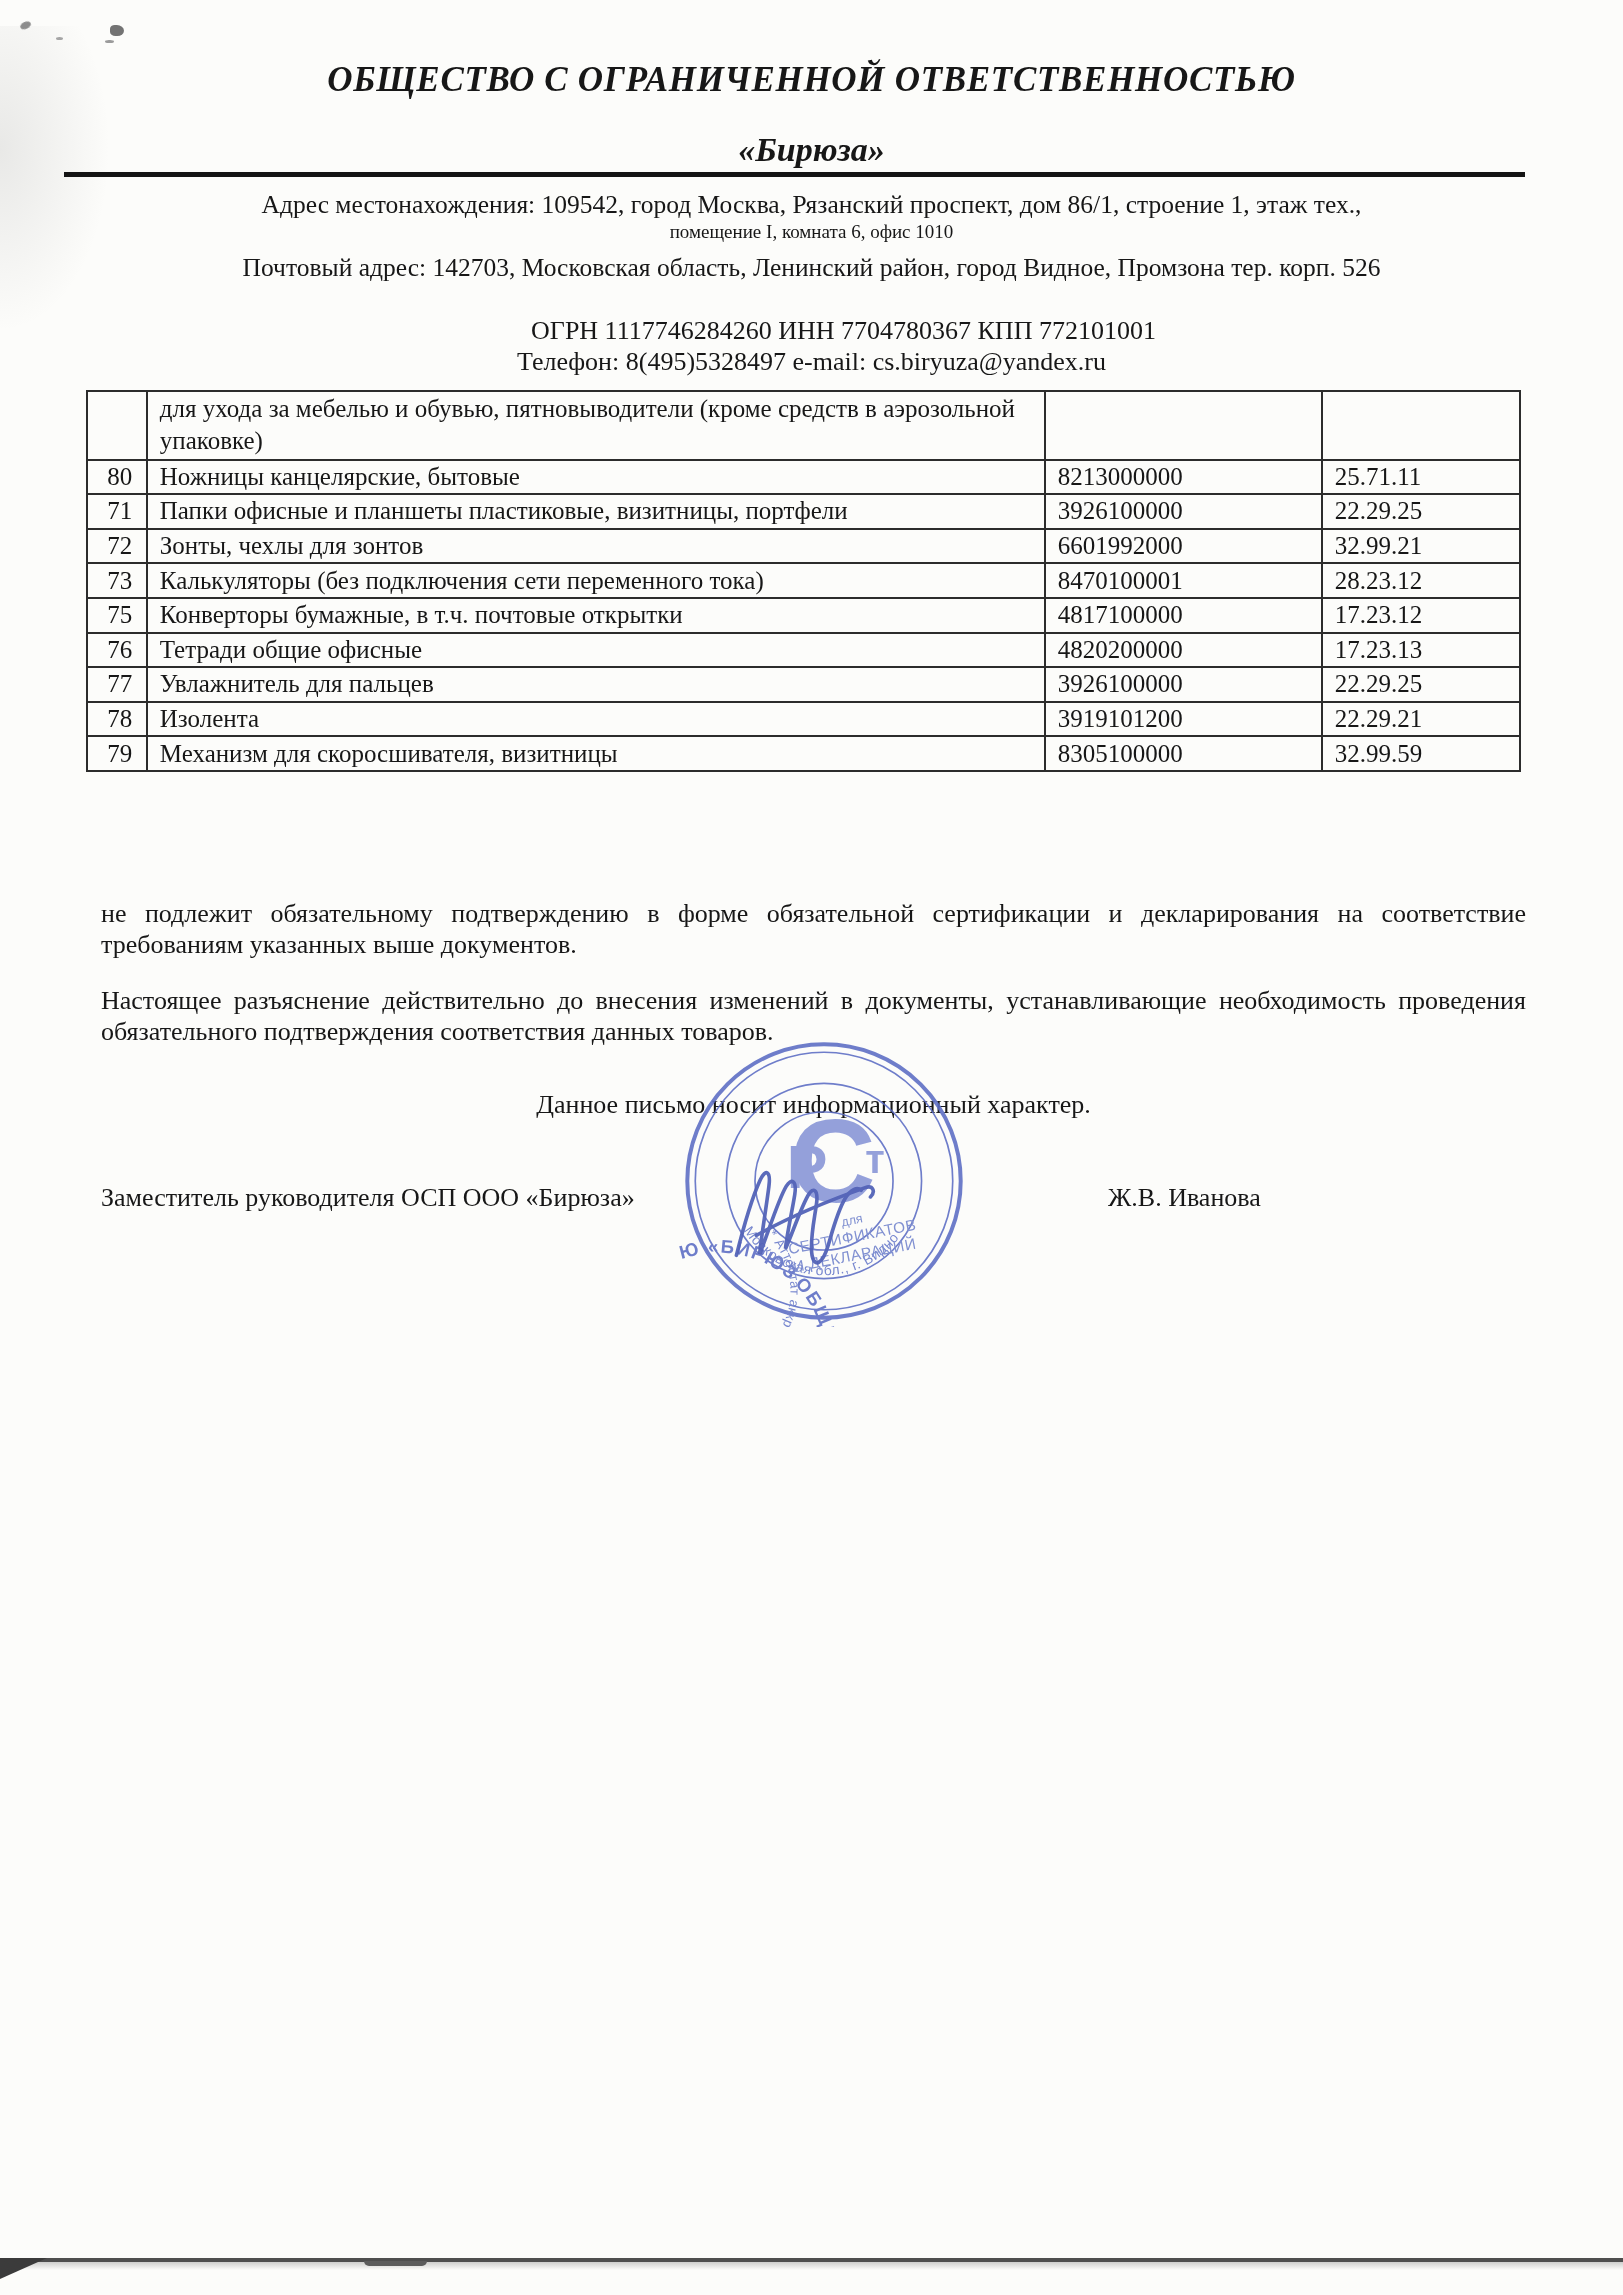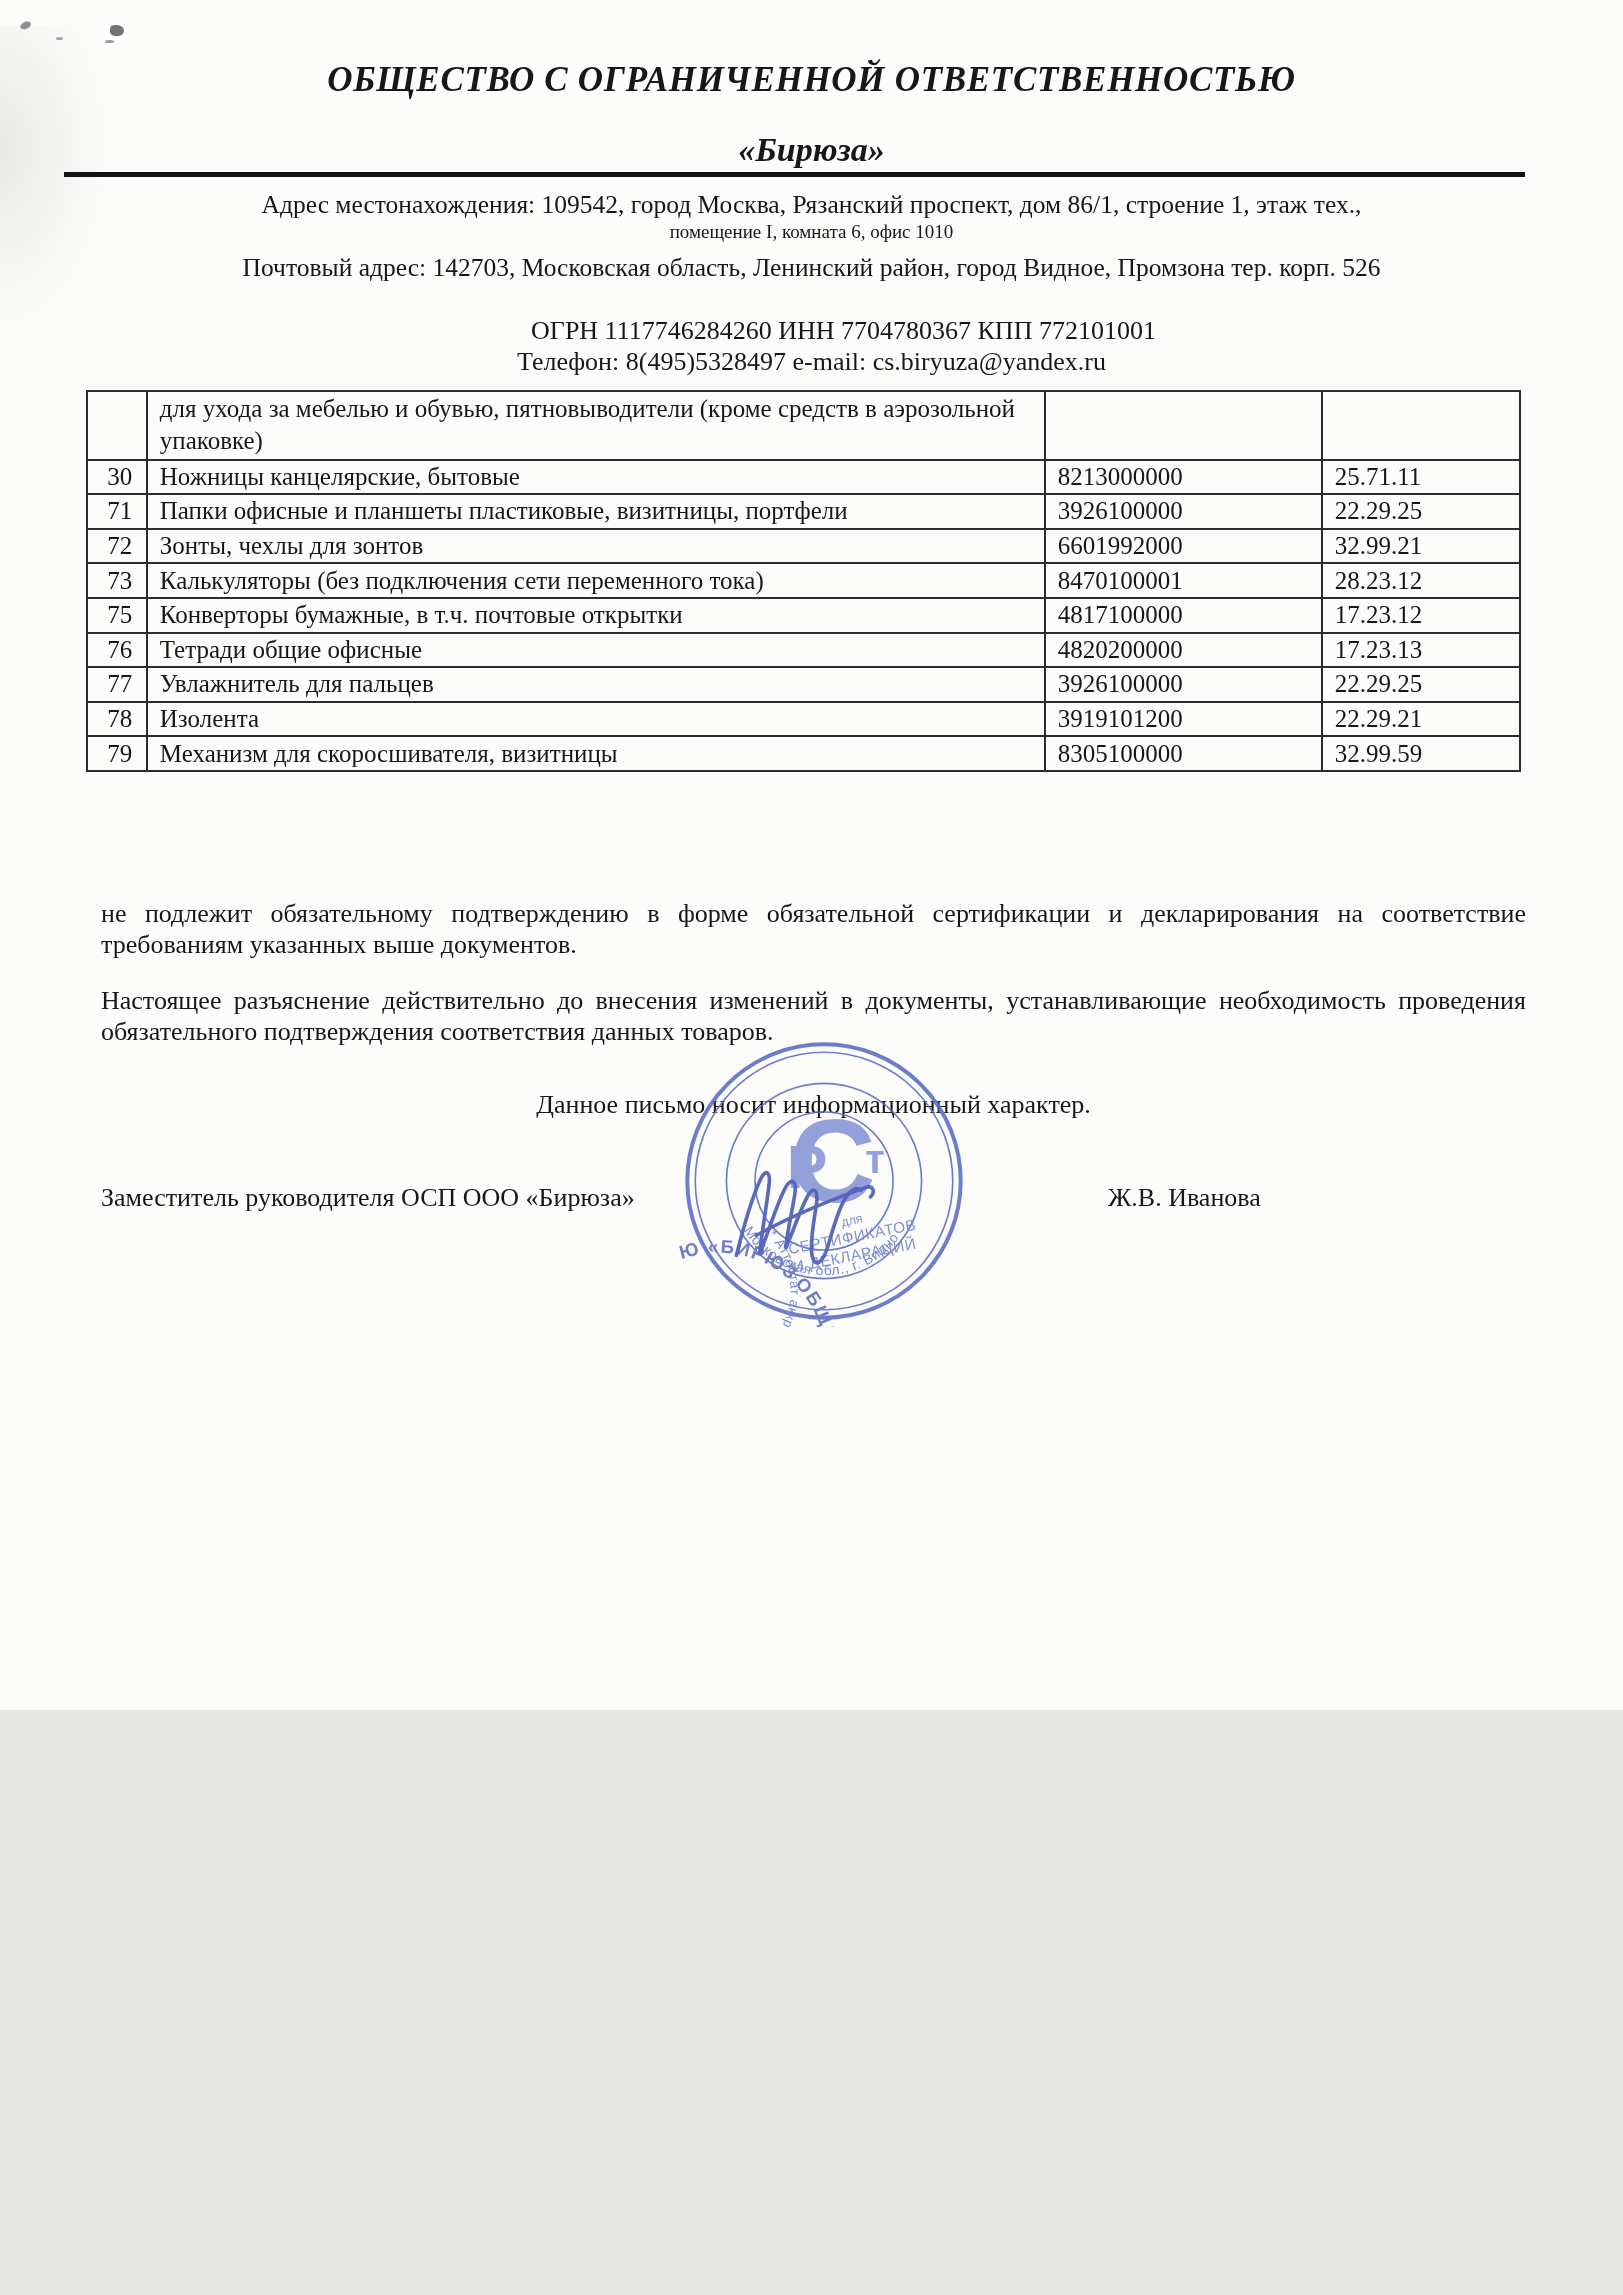--- a/index.html
+++ b/index.html
@@ -1,17 +1,17 @@
 <!DOCTYPE html>
 <html lang="ru" style="font-size:10.5px"><head>
 <meta charset="utf-8">
 <style>
   html,body{margin:0;padding:0;background:#e8e8e6;}
   .page{
-    position:relative;width:1623px;height:1710px;background:#fcfcfa;
+    position:relative;width:1623px;height:2295px;background:#fcfcfa;
     font-family:"Liberation Serif",serif;color:#171717;overflow:hidden;
   }
   .abs{position:absolute;}
   .centered{left:0;width:1623px;text-align:center;white-space:nowrap;}
 
   
   .title-line1{top:60px;font-size:35px;font-weight:bold;font-style:italic;letter-spacing:0.7px;}
   .title-line2{top:131px;font-size:34px;font-weight:bold;font-style:italic;}
   .header-rule{left:64px;top:172px;width:1461px;height:4.6px;background:#141414;}
   .addr1{top:190px;font-size:25.5px;}
@@ -94,21 +94,21 @@
         <col style="width:198px">
       </colgroup>
     <tbody>
       <tr class="r-cont">
         <td class="c-num"></td>
         <td class="c-name">для ухода за мебелью и обувью, пятновыводители (кроме средств в аэрозольной упаковке)</td>
         <td class="c-code"></td>
         <td class="c-okpd"></td>
       </tr>
       <tr class="r-item">
-        <td class="c-num">30</td>
+        <td class="c-num">80</td>
         <td class="c-name">Ножницы канцелярские, бытовые</td>
         <td class="c-code">8213000000</td>
         <td class="c-okpd">25.71.11</td>
       </tr>
       <tr class="r-item">
         <td class="c-num">71</td>
         <td class="c-name">Папки офисные и планшеты пластиковые, визитницы, портфели</td>
         <td class="c-code">3926100000</td>
         <td class="c-okpd">22.29.25</td>
       </tr>

